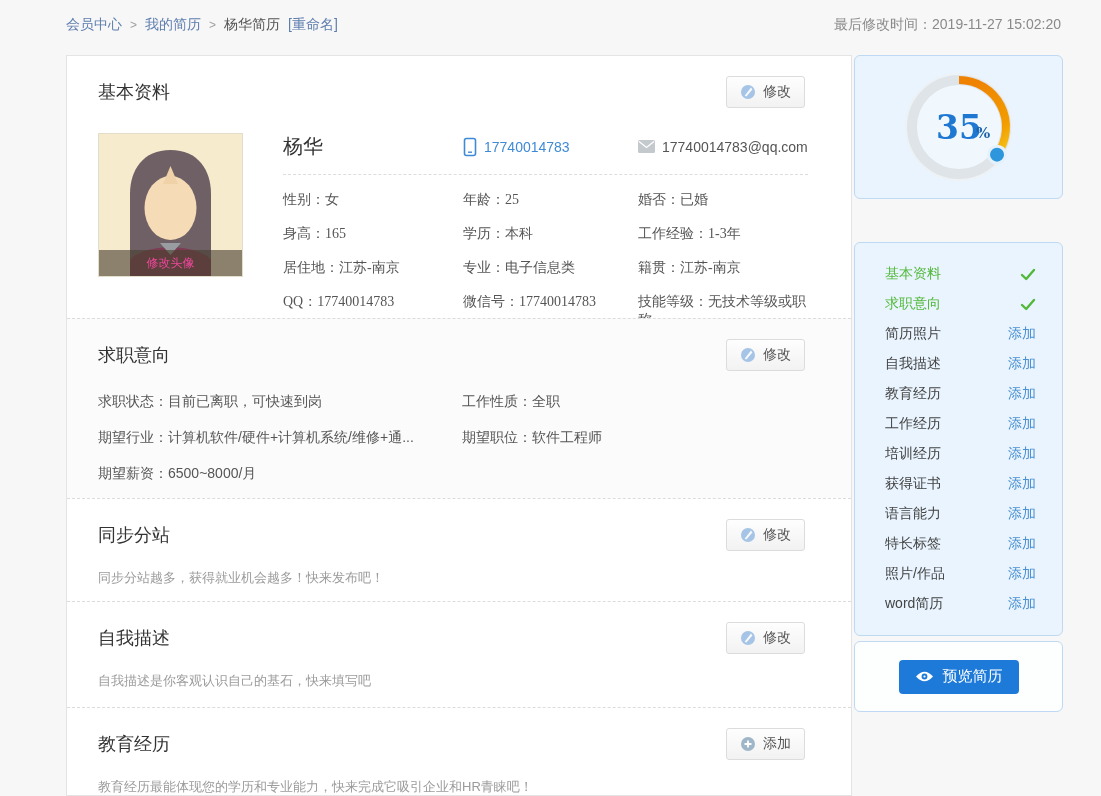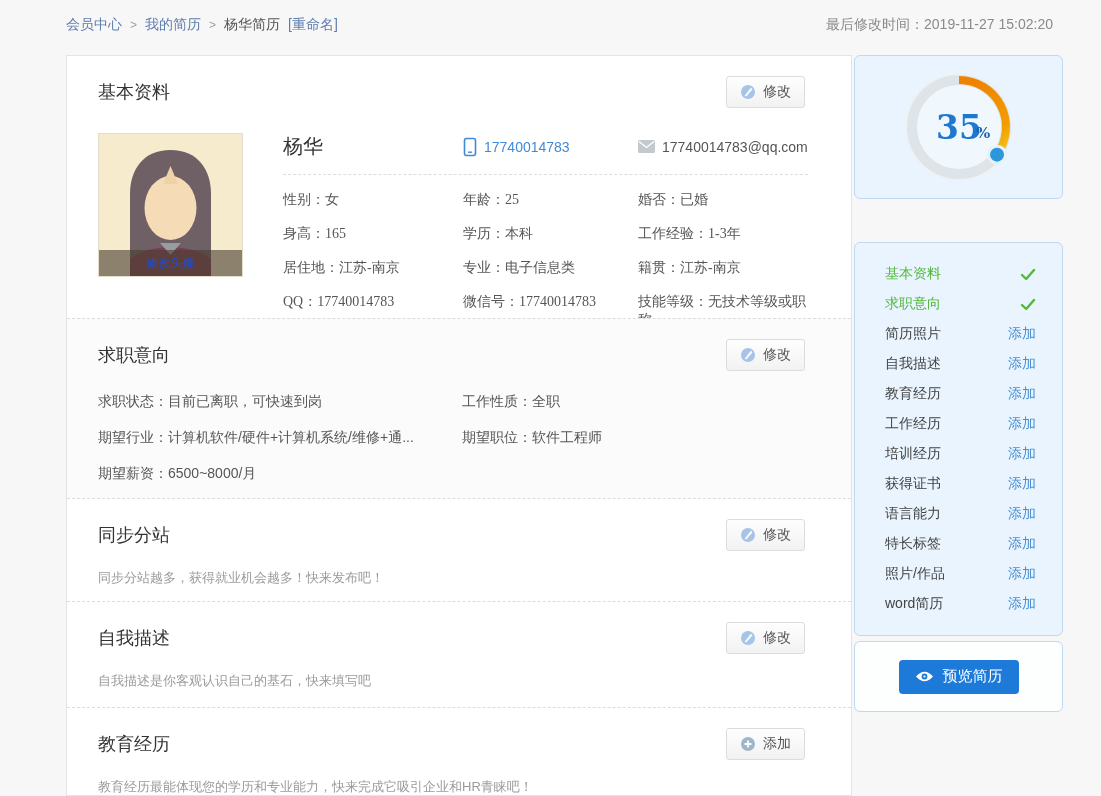--- a/index.html
+++ b/index.html
@@ -3,21 +3,21 @@
 <meta charset="utf-8">
 <style>
   * { margin:0; padding:0; box-sizing:border-box; }
   body {
     font-family: "Liberation Sans", "DejaVu Sans", sans-serif;
     background:#f7f7f7; color:#555;
   }
   .page { position:relative; width:1101px; height:796px; overflow:hidden; background:#f7f7f7; }
 
   
-  .topbar { position:absolute; left:66px; right:48px; top:16px; display:flex; justify-content:space-between; align-items:center; font-size:14px; }
+  .topbar { position:absolute; left:66px; right:40px; top:16px; display:flex; justify-content:space-between; align-items:center; font-size:14px; }
   .crumbs { display:flex; align-items:center; gap:8px; }
   .crumb-link { color:#5e7eae; text-decoration:none; cursor:pointer; }
   .crumb-sep { color:#a0a0a0; font-size:12px; }
   .crumb-current { color:#555; }
   .last-modified { color:#8a8a8a; }
 
   
   .main-card { position:absolute; left:66px; top:55px; width:786px; height:741px; background:#fff; border:1px solid #e4e4e4; overflow:hidden; }
   .section { position:relative; }
   .section + .section { border-top:1px dashed #dcdcdc; }
@@ -27,21 +27,21 @@
          border:1px solid #dcdcdc; border-radius:3px; background:linear-gradient(#fefefe,#f2f2f2);
          color:#555; font-size:14px; cursor:pointer; font-family:inherit; }
   .hint { padding:0 31px; color:#9b9b9b; font-size:13px; }
 
   
   .sec-basic { height:262px; }
   .basic-body { display:flex; padding:25px 46px 0 31px; }
   .avatar { position:relative; width:145px; height:144px; border:1px solid #e3ddcb; flex:0 0 auto; cursor:pointer; overflow:hidden; }
   .avatar svg { display:block; }
   .avatar-overlay { position:absolute; left:0; right:0; bottom:0; height:26px; line-height:26px;
-                    background:rgba(73,64,48,0.62); color:#1d4ed8; font-size:12px; text-align:center; }
+                    background:rgba(73,64,48,0.62); color:#ec4899; font-size:12px; text-align:center; }
   .info { margin-left:40px; flex:1; }
   .name-row { display:grid; grid-template-columns:180px 175px auto; align-items:center;
               padding-bottom:14px; border-bottom:1px dashed #ddd; }
   .name { font-size:20px; color:#333; }
   .contact { display:flex; align-items:center; gap:7px; font-size:14px; }
   .phone-num { color:#3f8ad6; }
   .email-text { color:#555; }
   .fields-grid { display:grid; grid-template-columns:180px 175px auto; row-gap:16px; padding-top:16px; font-size:14px; color:#555;font-family:Liberation Serif, serif; }
 
   

